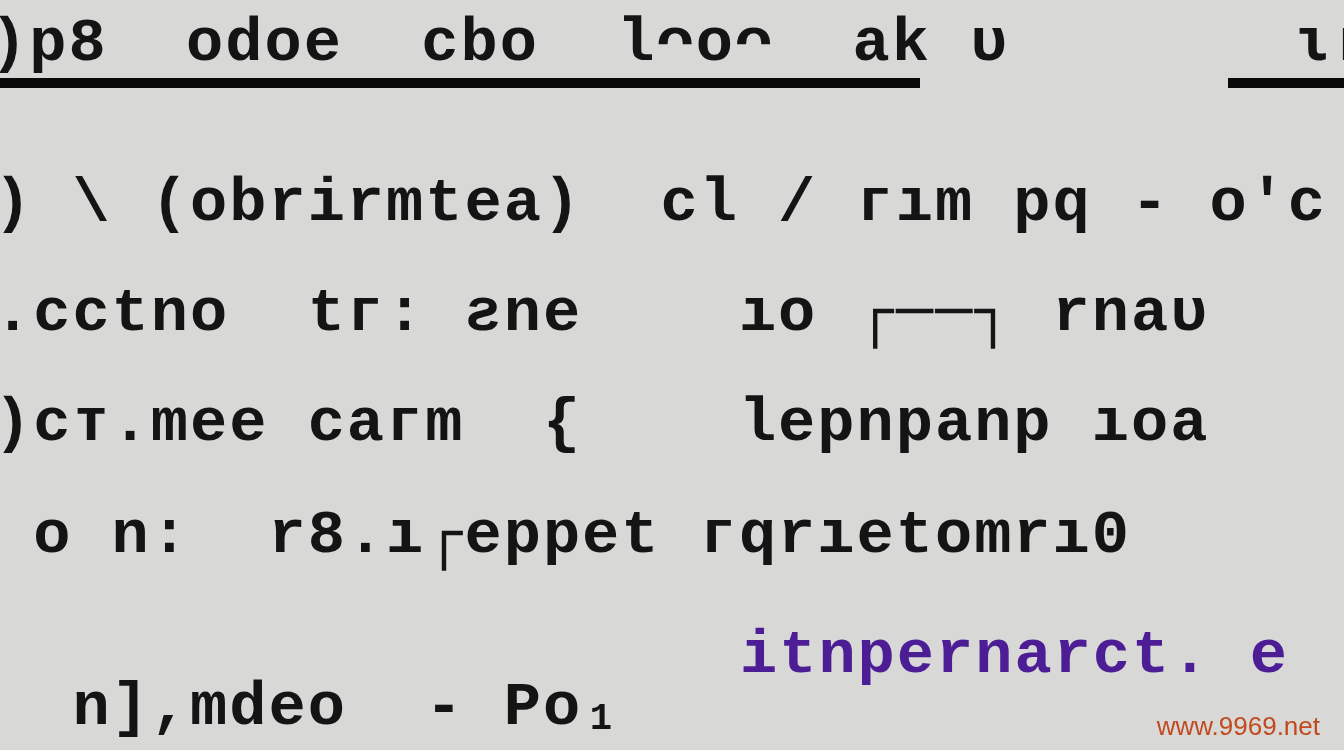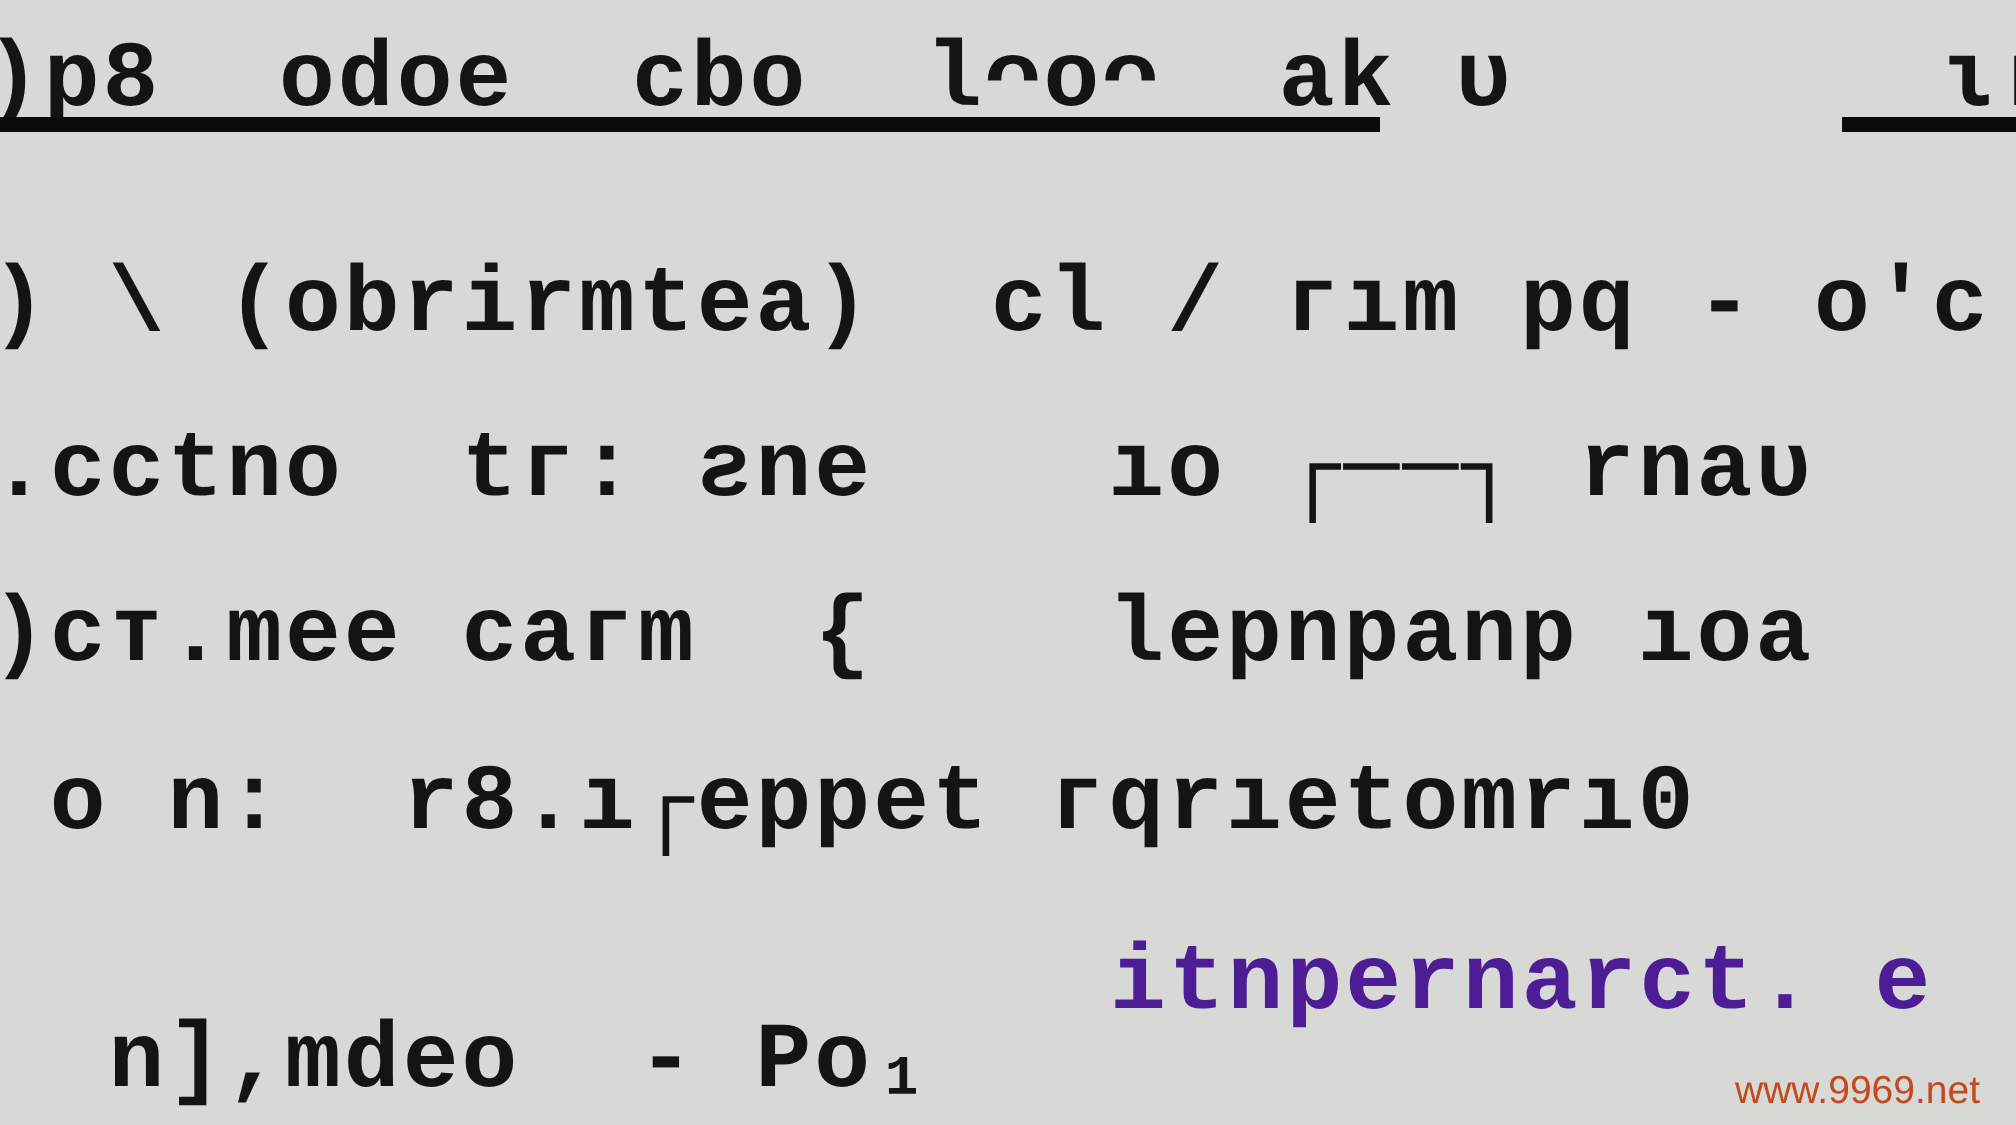--- a/index.html
+++ b/index.html
@@ -11,21 +11,21 @@
     position: relative;
   }
   .header {
     position: absolute;
     top: 0;
     left: 0;
     width: 1344px;
     height: 84px;
     display: flex;
     align-items: flex-start;
-    padding-top: 18px;
+    padding-top: 8px;
   }
   .header .seg {
     font-size: 62px;
     font-weight: 700;
     letter-spacing: 2px;
     color: #141414;
     white-space: pre;
   }
   .hr1 {
     position: absolute;

